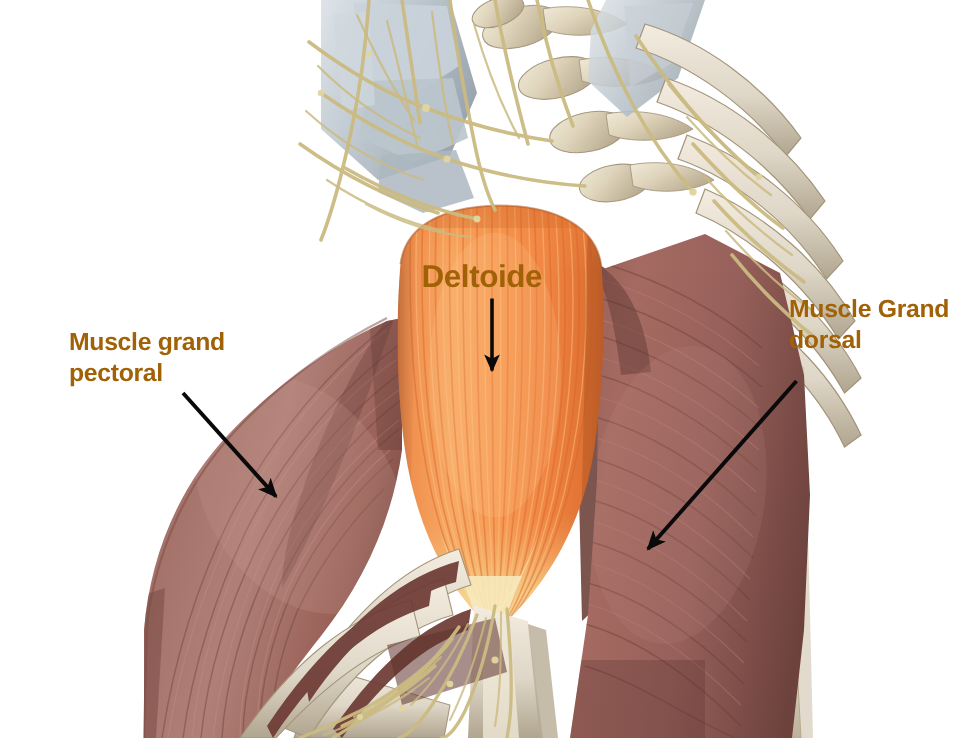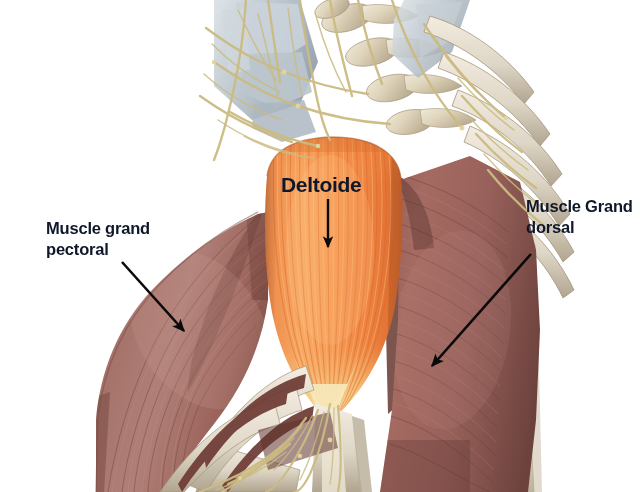--- a/index.html
+++ b/index.html
@@ -1,20 +1,20 @@
 <!DOCTYPE html>
 <html><head>
 <meta charset="utf-8">
 <style>
   html,body{margin:0;padding:0;background:#ffffff;}
   body{width:640px;height:492px;overflow:hidden;
        font-family:"Liberation Sans", sans-serif;}
   #stage{position:relative;width:640px;height:492px;background:#ffffff;overflow:hidden;}
   #art{position:absolute;inset:0;width:640px;height:492px;}
-  .lbl{position:absolute;font-weight:bold;color:#0f172a;line-height:1.28;
+  .lbl{position:absolute;font-weight:bold;color:#a16207;line-height:1.28;
        letter-spacing:-0.2px;white-space:pre-line;}
   #lbl-pect{left:46px;top:218px;font-size:16.5px;}
   #lbl-dors{left:526px;top:196px;font-size:16.5px;}
   #lbl-delt{left:281px;top:172px;font-size:21px;letter-spacing:-0.3px;}
 </style>
 </head>
 <body>
 
 <div id="stage">
 

